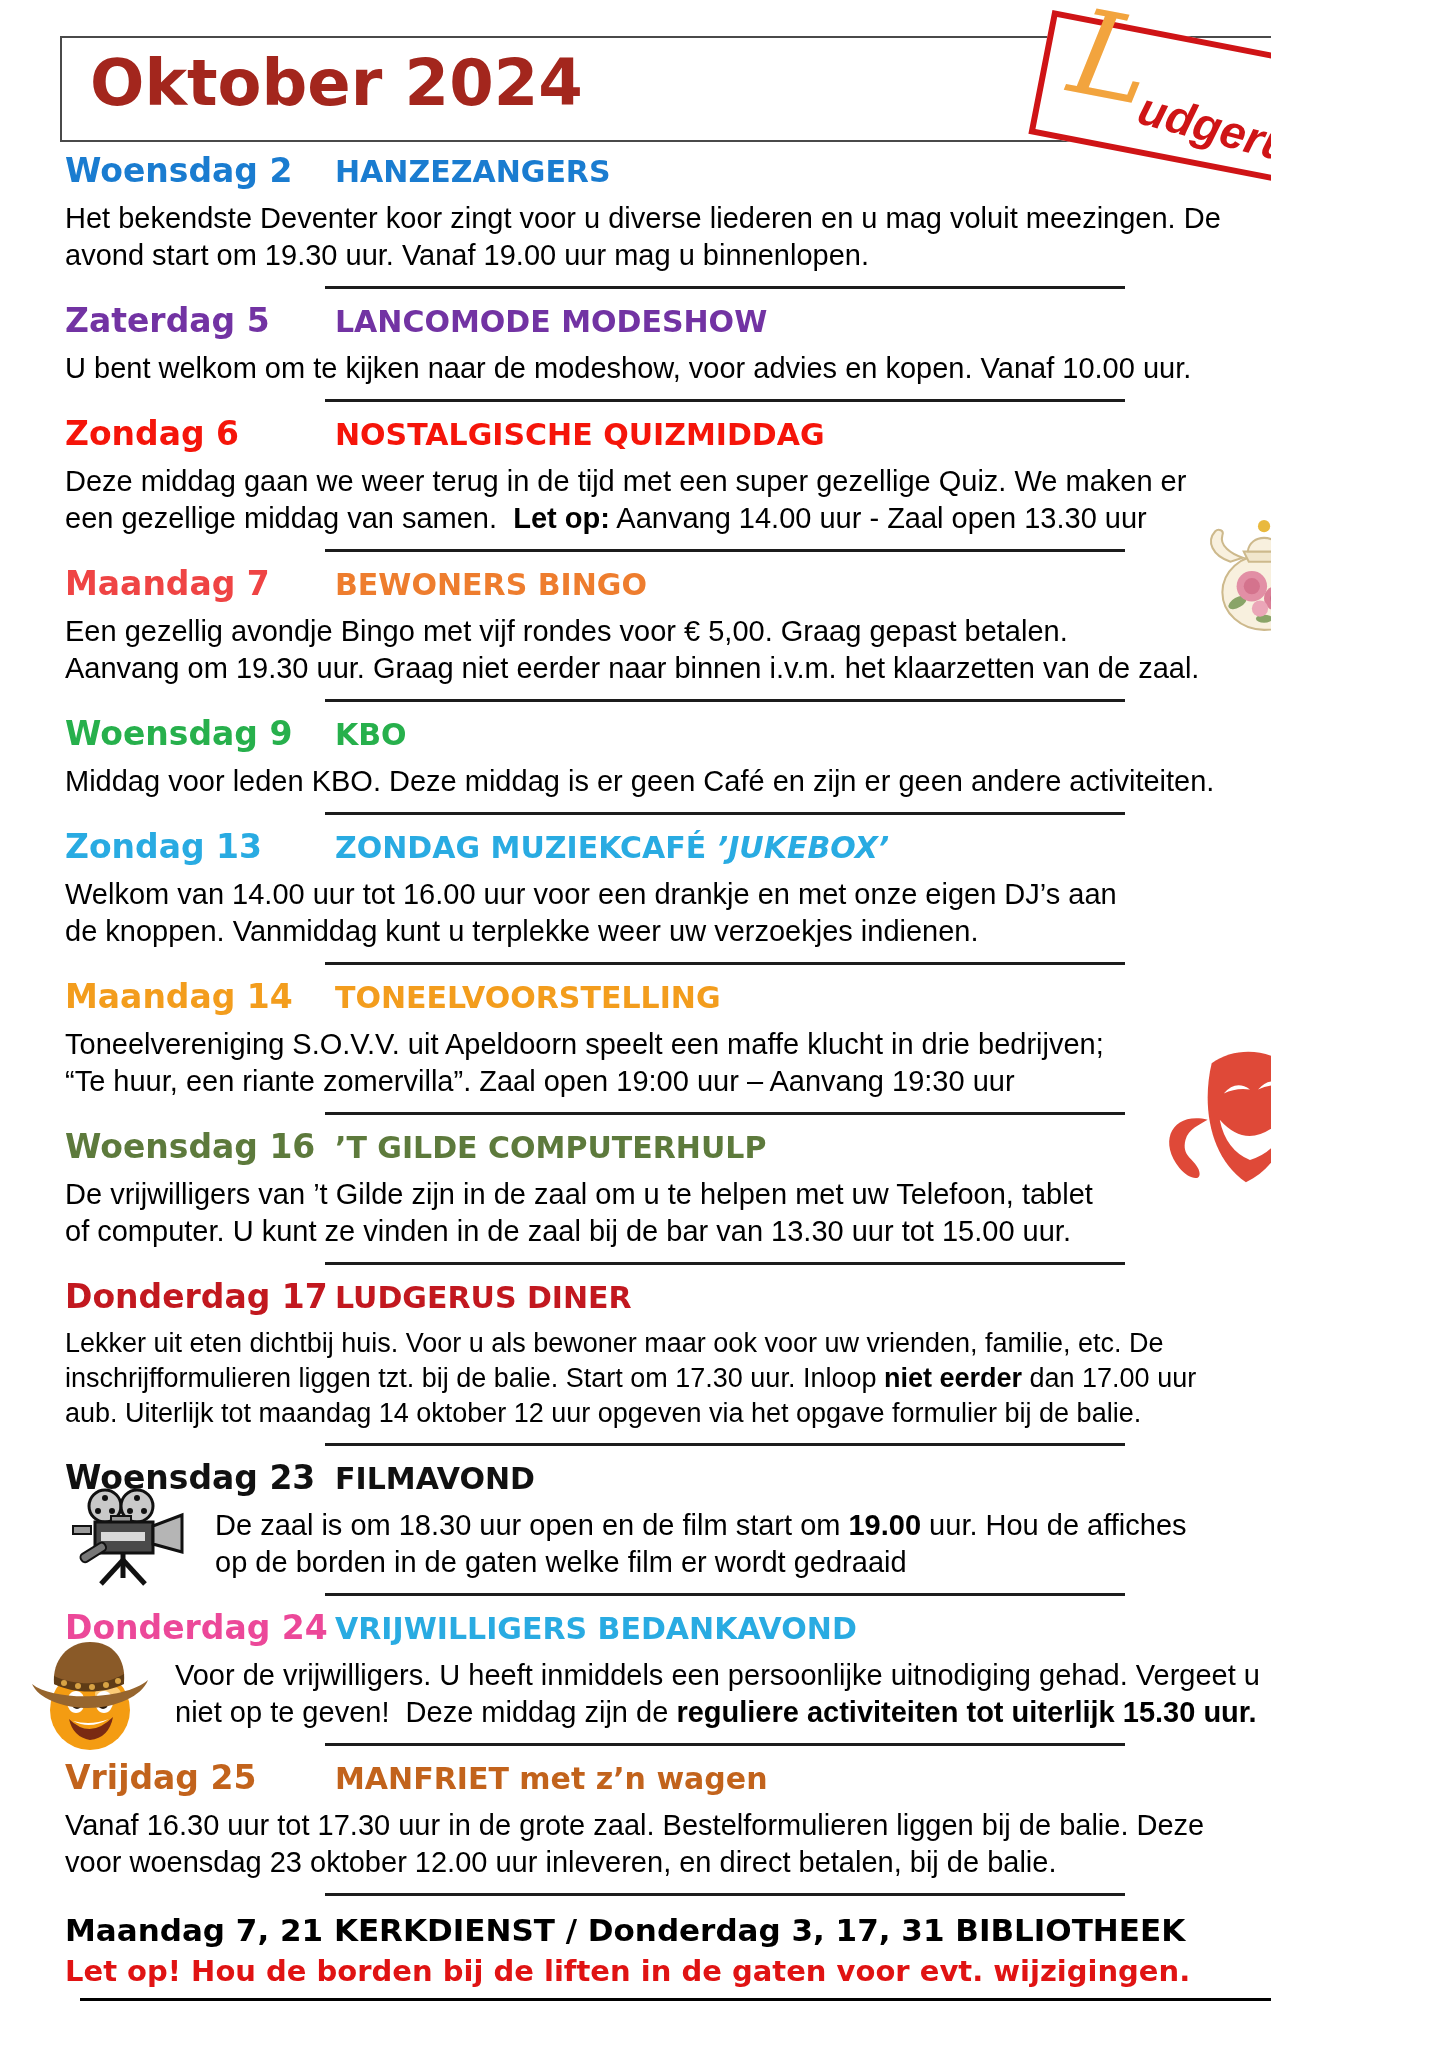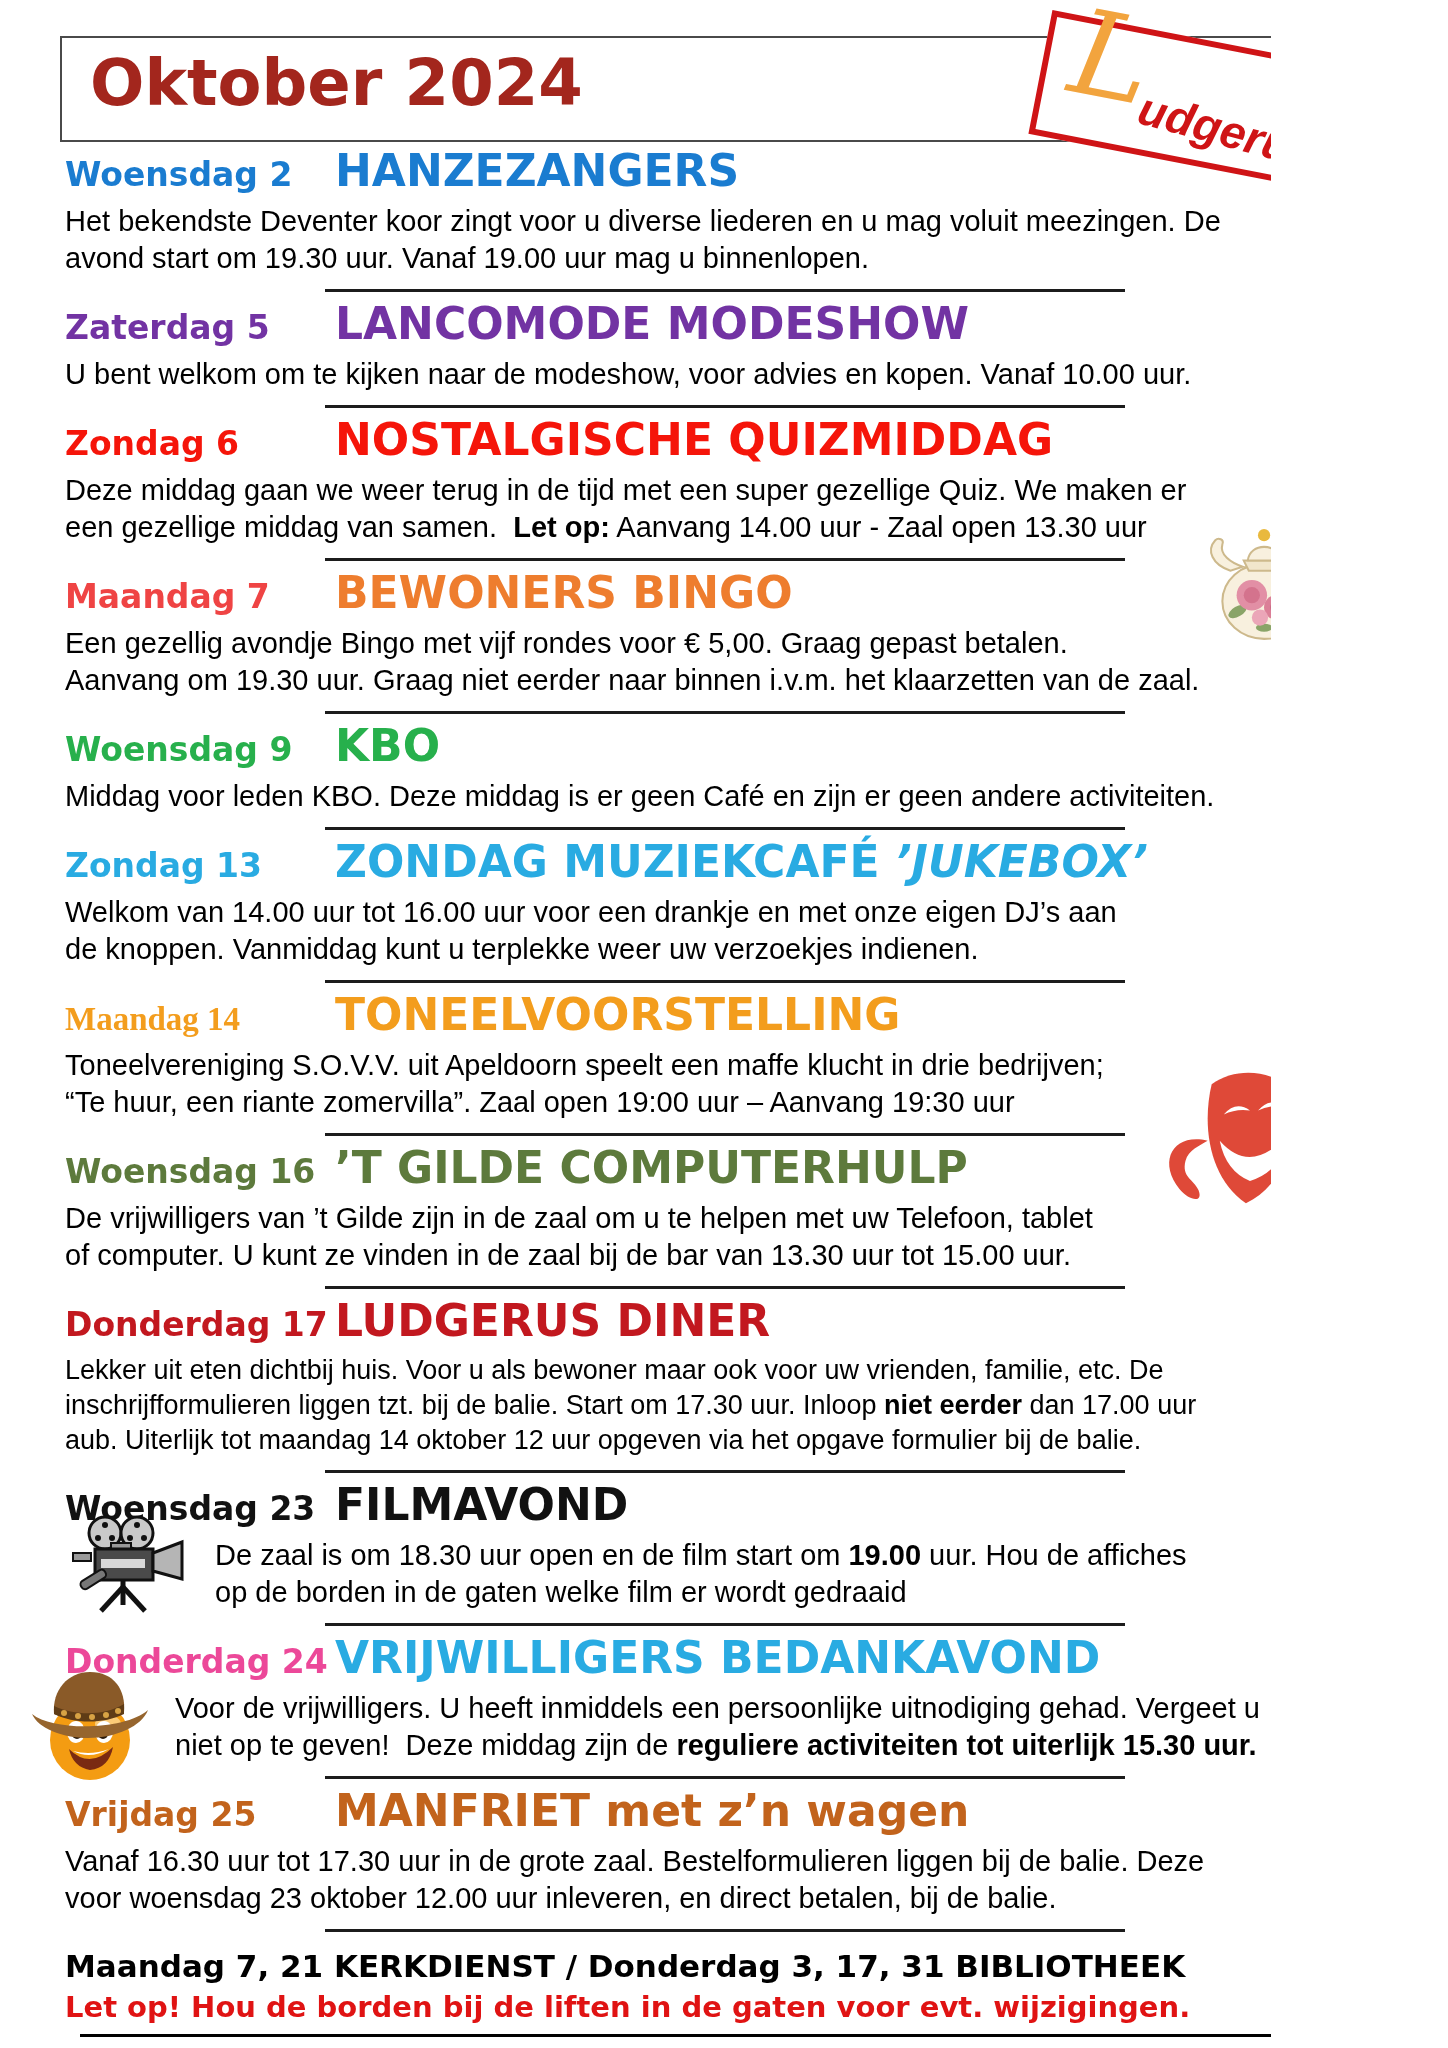--- a/index.html
+++ b/index.html
@@ -15,21 +15,21 @@
   .stamp-l{position:absolute;left:22px;top:-30px;font-family:"DejaVu Serif",serif;
            font-style:italic;font-size:118px;line-height:118px;}
   .stamp-rest{position:absolute;left:98px;top:52px;font-size:46px;font-weight:bold;
               font-style:italic;transform:rotate(4deg);}
   
   .content{position:absolute;left:65px;top:151px;width:1320px;}
   .event{position:relative;}
   .ehead{display:flex;align-items:baseline;font-family:"DejaVu Sans",sans-serif;
          font-weight:bold;margin:0 0 8px 0;}
   .eday{flex:none;width:270px;font-size:33px;line-height:40px;white-space:pre;}
-  .etitle{font-size:44px;line-height:40px;white-space:pre;}
+  .etitle{font-size:30px;line-height:40px;white-space:pre;}
   .etitle .it{font-style:italic;}
   .eline{font-size:29px;line-height:37px;white-space:pre;}
   .event-diner .eline{font-size:27px;line-height:35px;}
   .ind150{padding-left:150px;}
   .ind110{padding-left:110px;}
   .divider{border:none;border-top:3px solid #1c1c1c;width:800px;margin:12px auto 12px auto;}
   .b{font-weight:bold;}
   
   .img-abs{position:absolute;z-index:4;}
   .teapot{left:1135px;top:-50px;width:122px;height:124px;}
@@ -130,21 +130,21 @@
         <span class="eday" style="color: rgb(41, 171, 226);">Zondag 13</span>
         <span class="etitle" style="color: rgb(41, 171, 226);"><span>ZONDAG MUZIEKCAFÉ </span><span class="it">’JUKEBOX’</span></span>
       </div>
       <div class="eline">Welkom van 14.00 uur tot 16.00 uur voor een drankje en met onze eigen DJ’s aan</div>
       <div class="eline">de knoppen. Vanmiddag kunt u terplekke weer uw verzoekjes indienen.</div>
       <hr class="divider">
     </section>
 
     <section class="event">
       <div class="ehead">
-        <span class="eday" style="color: rgb(243, 157, 29); font-family: Liberation Serif, serif;">Maandag 14</span>
+        <span class="eday" style="color: rgb(243, 157, 29);">Maandag 14</span>
         <span class="etitle" style="color: rgb(243, 157, 29);">TONEELVOORSTELLING</span>
       </div>
       <div class="eline">Toneelvereniging S.O.V.V. uit Apeldoorn speelt een maffe klucht in drie bedrijven;</div>
       <div class="eline">“Te huur, een riante zomervilla”. Zaal open 19:00 uur – Aanvang 19:30 uur</div>
       <hr class="divider">
     </section>
 
     <section class="event">
       <div class="img-abs masks">
         <svg viewBox="0 0 230 250" width="240" height="252">

